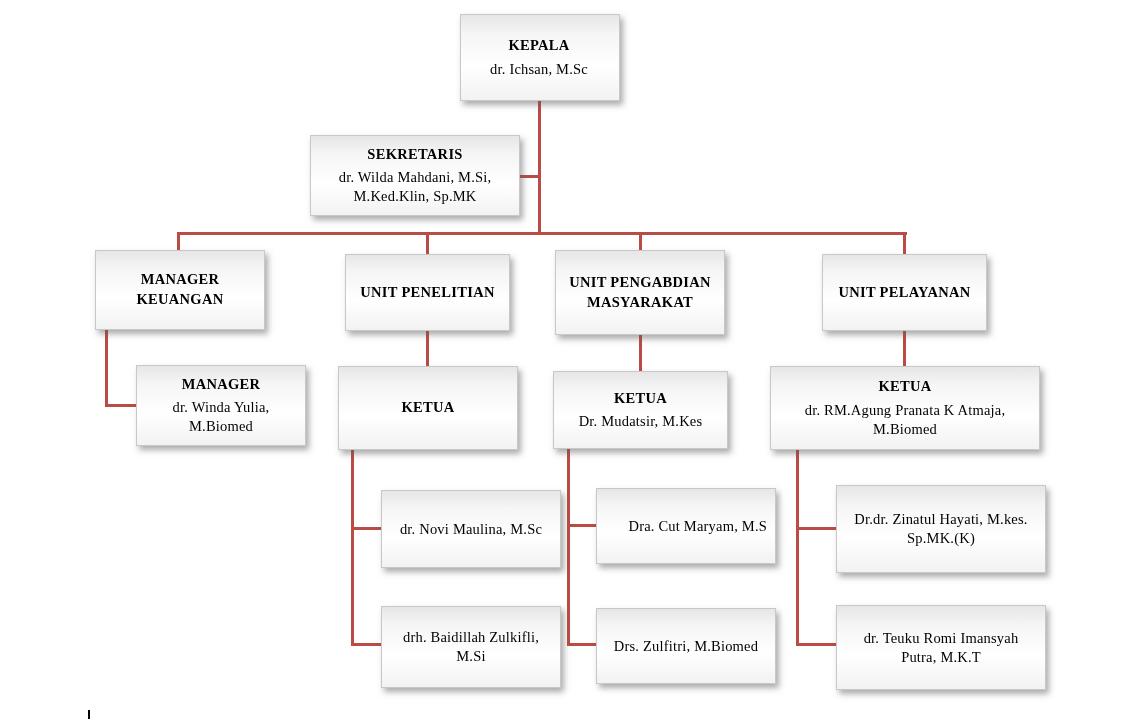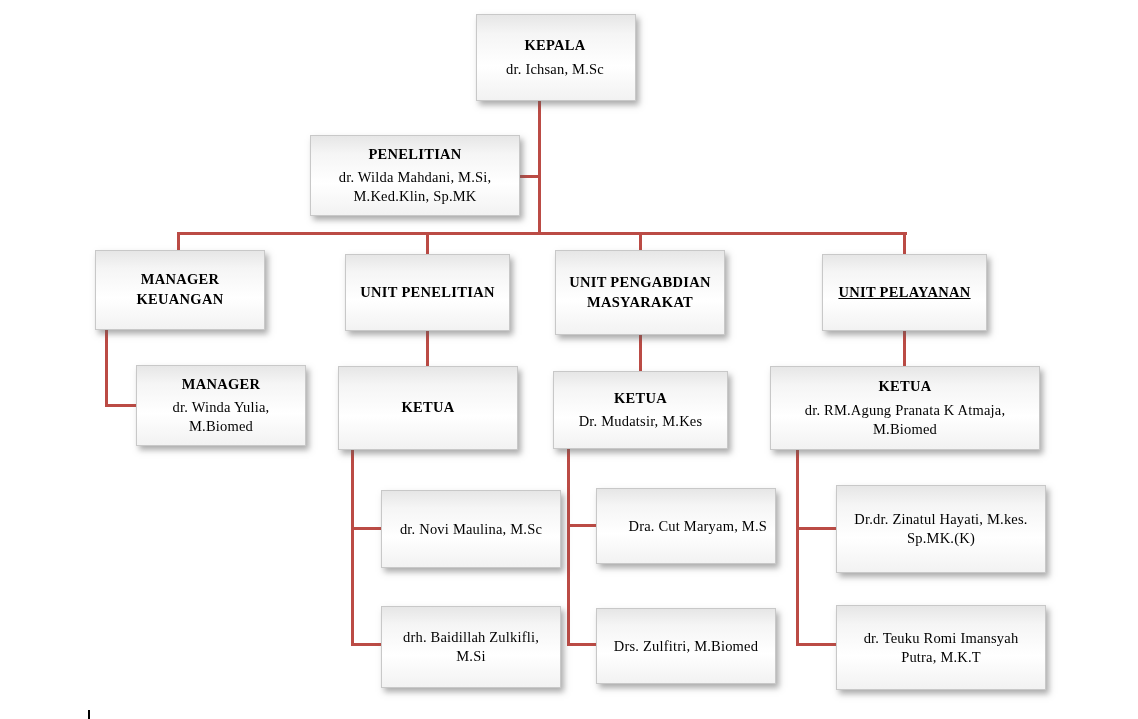--- a/index.html
+++ b/index.html
@@ -80,43 +80,43 @@
   <div class="line" style="left:351px; top:643px; width:30px; height:3px;"></div>
 
   <div class="line" style="left:567px; top:447px; width:3px; height:199px;"></div>
   <div class="line" style="left:567px; top:524px; width:29px; height:3px;"></div>
   <div class="line" style="left:567px; top:643px; width:29px; height:3px;"></div>
 
   <div class="line" style="left:796px; top:449px; width:3px; height:197px;"></div>
   <div class="line" style="left:796px; top:527px; width:40px; height:3px;"></div>
   <div class="line" style="left:796px; top:643px; width:40px; height:3px;"></div>
 
-  <div class="node" style="left:476px; top:14px; width:160px; height:87px;padding-left:6px;">
+  <div class="node" style="left:460px; top:14px; width:160px; height:87px;padding-left:6px;">
     <div class="title">KEPALA</div>
     <div class="person">dr. Ichsan, M.Sc</div>
   </div>
 
   <div class="node" style="left:310px; top:135px; width:210px; height:81px;">
-    <div class="title">PENELITIAN</div>
+    <div class="title">SEKRETARIS</div>
     <div class="person">dr. Wilda Mahdani, M.Si, M.Ked.Klin, Sp.MK</div>
   </div>
 
   <div class="node" style="left:345px; top:254px; width:165px; height:77px;">
     <div class="title">UNIT PENELITIAN</div>
   </div>
 
   <div class="node" style="left:95px; top:250px; width:170px; height:80px;">
     <div class="title">MANAGER KEUANGAN</div>
   </div>
 
   <div class="node" style="left:555px; top:250px; width:170px; height:85px;">
     <div class="title">UNIT PENGABDIAN MASYARAKAT</div>
   </div>
 
-  <div class="node" style="left:822px; top:254px; width:165px; height:77px;text-decoration:underline;">
+  <div class="node" style="left:822px; top:254px; width:165px; height:77px;">
     <div class="title">UNIT PELAYANAN</div>
   </div>
 
   <div class="node" style="left:136px; top:365px; width:170px; height:81px;">
     <div class="title">MANAGER</div>
     <div class="person">dr. Winda Yulia, M.Biomed</div>
   </div>
 
   <div class="node" style="left:338px; top:366px; width:180px; height:84px;">
     <div class="title">KETUA</div>

